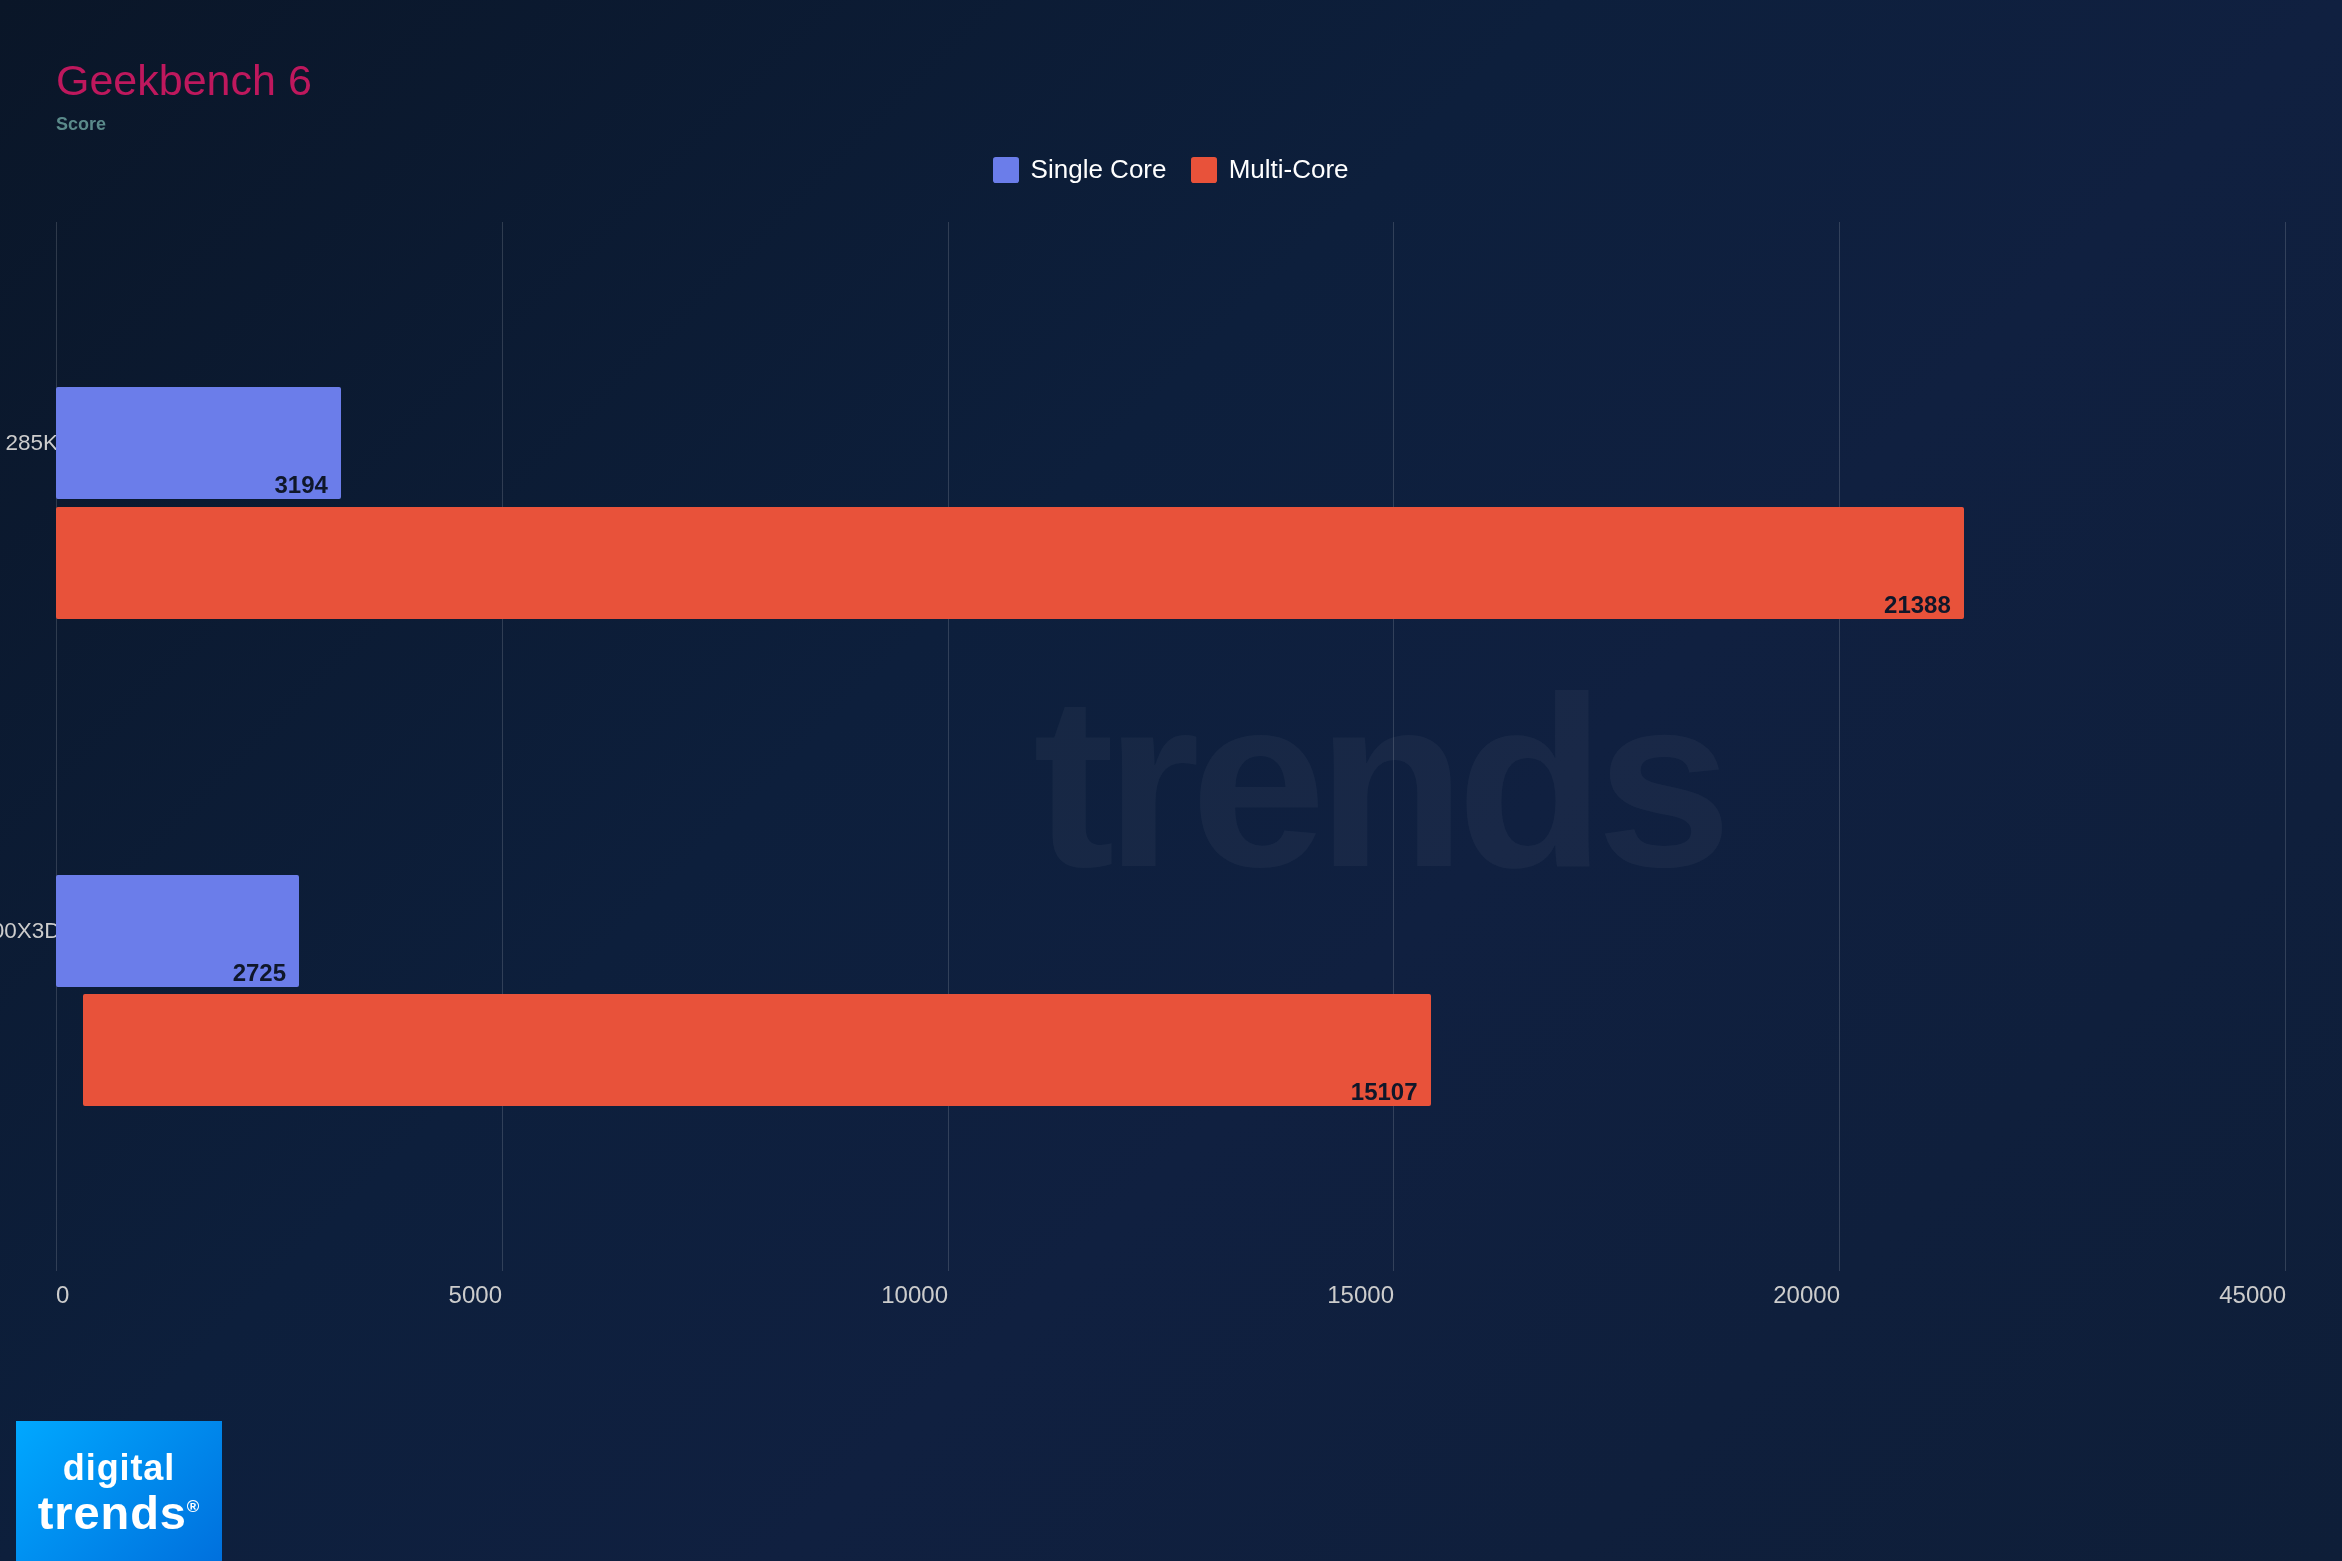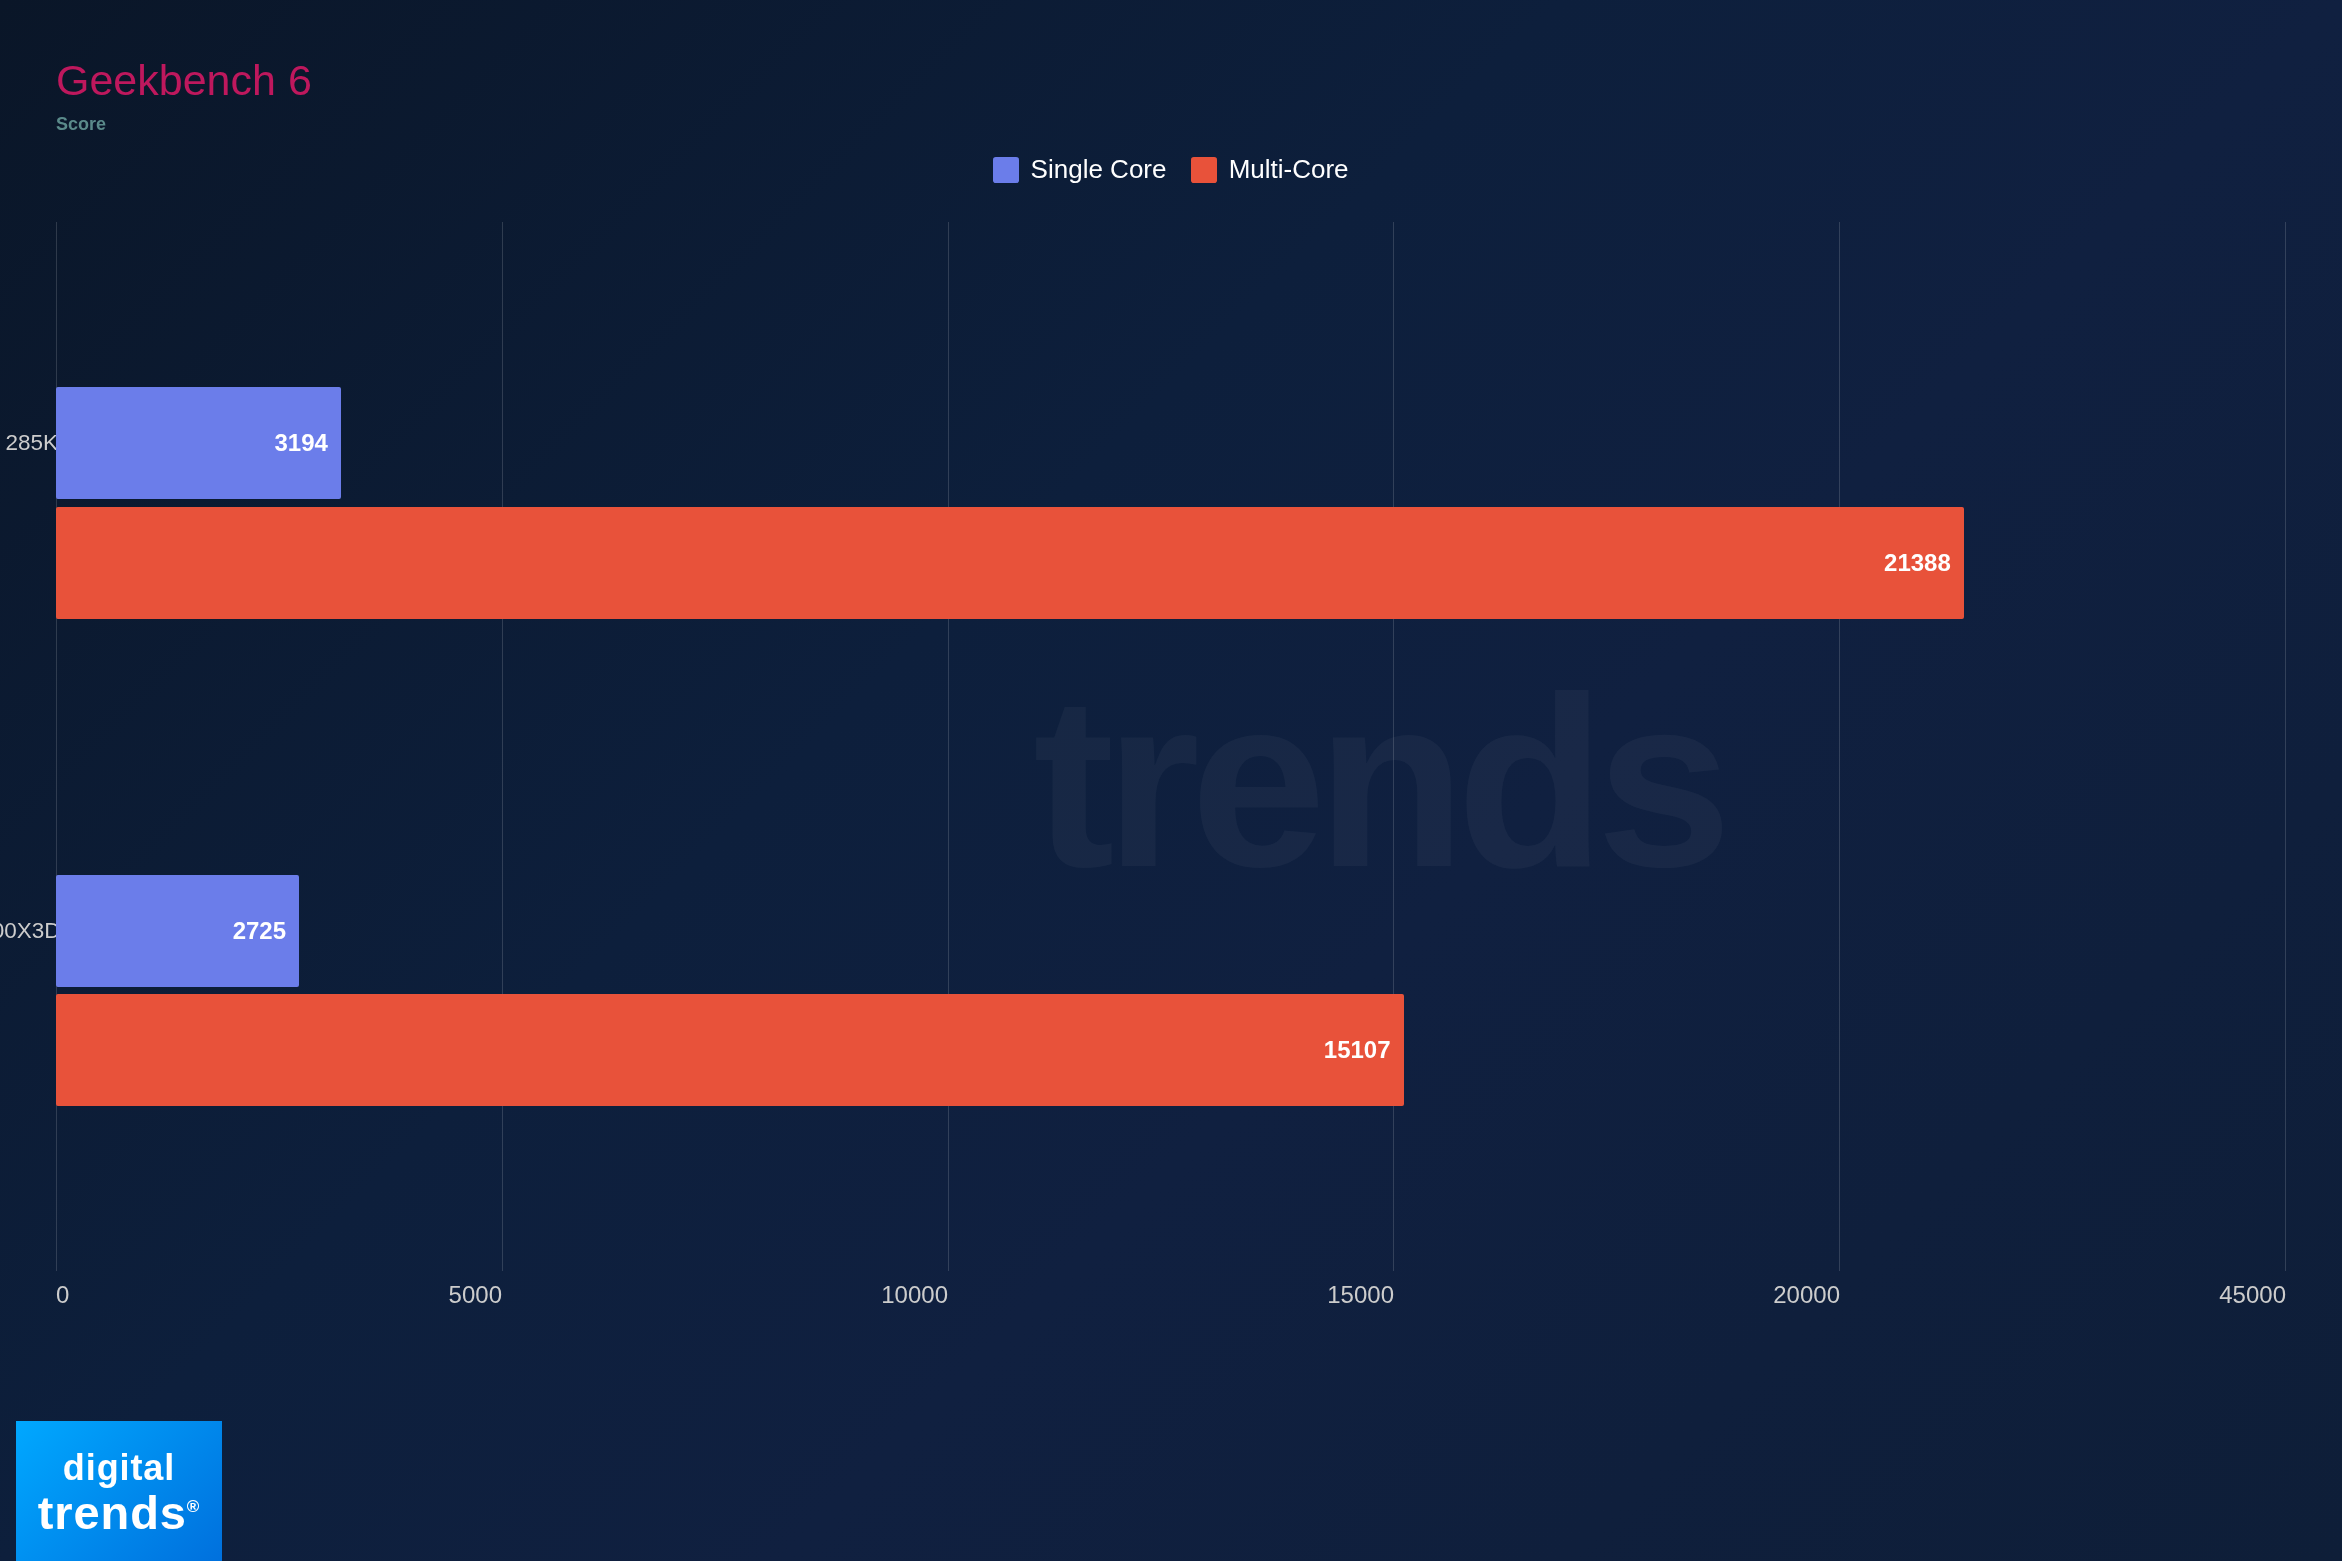--- a/index.html
+++ b/index.html
@@ -109,26 +109,26 @@
       display: flex;
       align-items: center;
       position: relative;
       height: 112px;
     }
 
     .bar {
       height: 100%;
       border-radius: 1.9px;
       display: flex;
-      align-items: center;
+      align-items: flex-end;
       justify-content: flex-end;
       padding-right: 13px;
       font-size: 24px;
       font-weight: 600;
-      color: #ffffff;
+      color: #0f172a;
       position: relative;
     }
 
     .bar-label {
       position: absolute;
       left: -178px;
       width: 169px;
       text-align: right;
       font-size: 22.5px;
       color: #ccc;
@@ -256,21 +256,21 @@
         </div>
 
         <div class="bar-group">
           <div class="bar-row">
             <span class="bar-label">Ryzen 7 7800X3D</span>
             <div class="bar bar-blue" style="width: calc(2725/25000 * 100%);">
               <span>2725</span>
             </div>
           </div>
           <div class="bar-row">
-            <div class="bar bar-red" style="width: calc(15107/25000 * 100%);">
+            <div class="bar bar-red" style="width: calc(15107/25000 * 100%); margin-left: 27px;">
               <span>15107</span>
             </div>
           </div>
         </div>
 
       </div>
 
       <div class="x-axis">
         <span class="x-label">0</span>
         <span class="x-label">5000</span>

